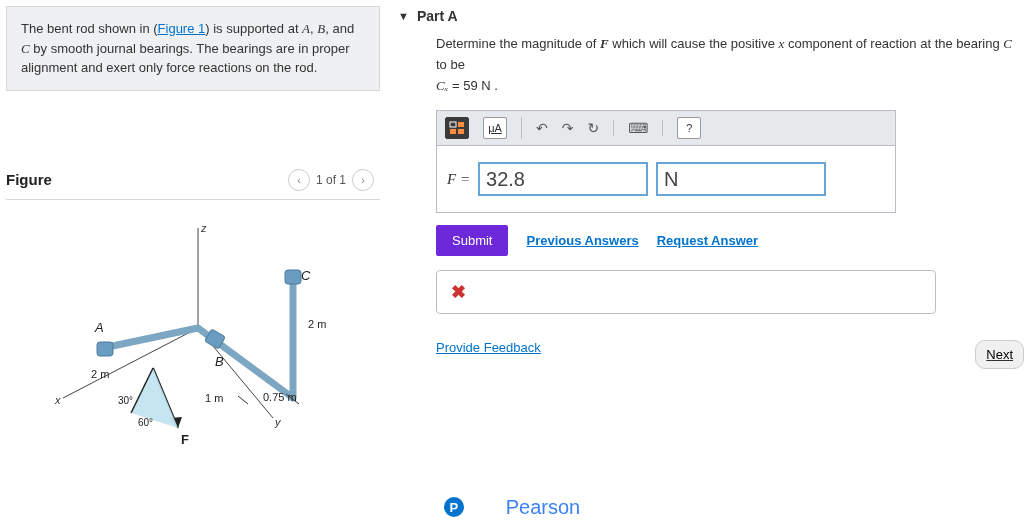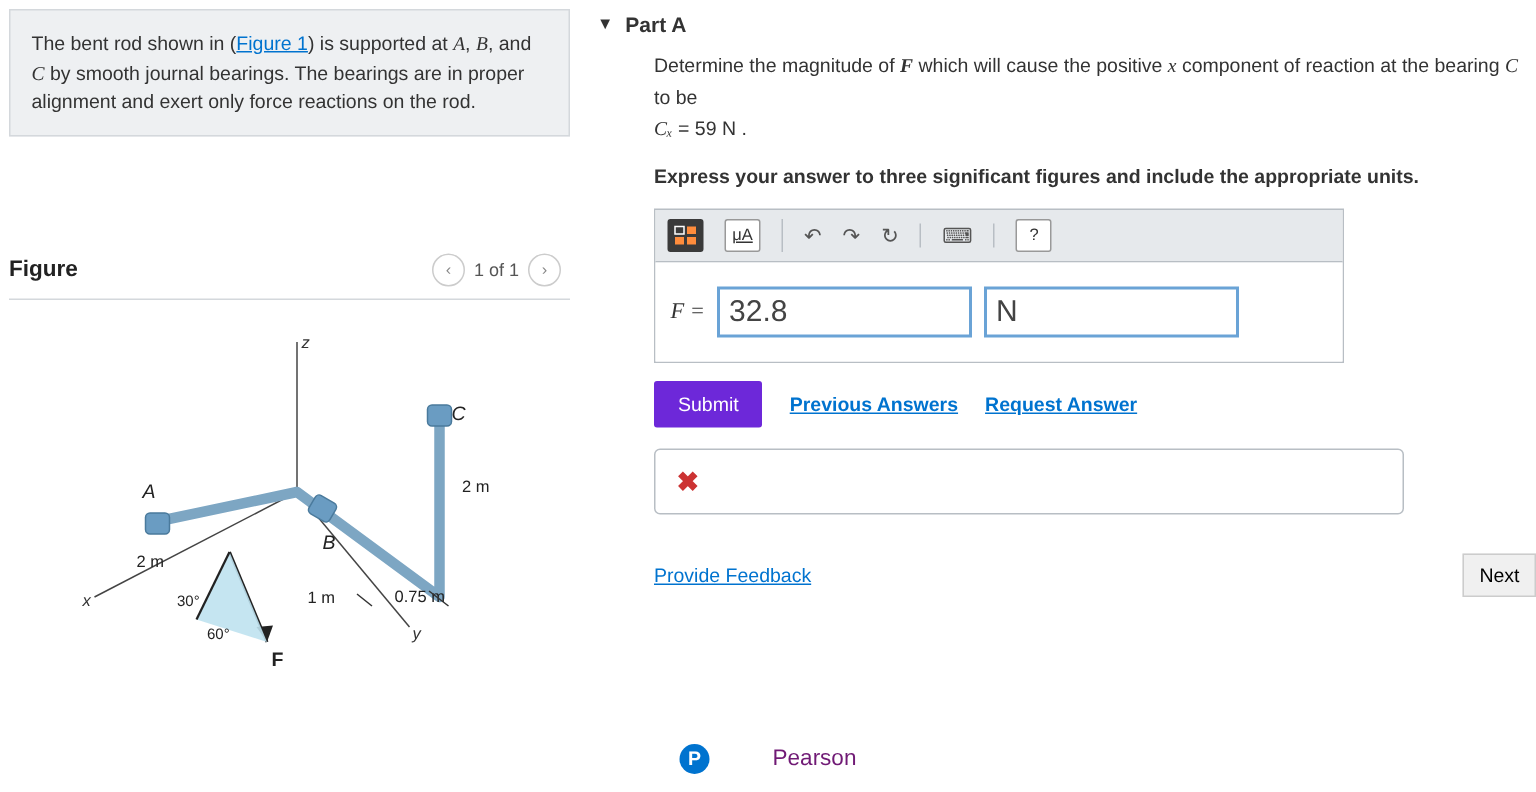--- a/index.html
+++ b/index.html
@@ -37,26 +37,26 @@
     .prefix { font-style: italic; font-family: serif; font-size: 15px; }
     .value-input, .unit-input { border: 2px solid #6aa3d6; height: 34px; font-size: 20px; padding: 0 6px; font-family: inherit; color: #444; }
     .value-input { width: 170px; }
     .unit-input { width: 170px; }
     .actions-row { display: flex; align-items: center; gap: 18px; margin-bottom: 14px; }
     .submit-btn { background: #6d28d9; color: #fff; border: none; padding: 8px 16px; font-size: 13px; cursor: pointer; border-radius: 2px; }
     .action-link { color: #0073cf; text-decoration: underline; font-size: 13px; cursor: pointer; font-weight: bold; }
     .feedback-box { border: 1px solid #b8bec4; border-radius: 4px; padding: 10px 14px; display: flex; align-items: center; gap: 10px; width: 500px; margin-bottom: 26px; }
     .cross-icon { color: #cc3333; font-weight: bold; font-size: 18px; }
     .feedback-text { font-weight: bold; color: #333; }
-    .bottom-row { display: flex; justify-content: space-between; align-items: center; padding-right: 0; }
+    .bottom-row { display: flex; justify-content: space-between; align-items: flex-start; padding-right: 0; text-decoration: underline; }
     .provide-feedback { color: #0073cf; text-decoration: underline; cursor: pointer; font-size: 13px; }
-    .next-btn { background: #f0f0f0; border: 1px solid #ccc; padding: 6px 10px; cursor: pointer; font-size: 13px; border-radius: 0; margin-right: -8px; }
+    .next-btn { background: #f0f0f0; border: 1px solid #ccc; padding: 6px 10px; cursor: pointer; font-size: 13px; border-radius: 10px; margin-right: -8px; }
     .footer { display: flex; align-items: center; justify-content: center; gap: 6px; margin-top: 30px; padding-bottom: 10px; }
     .pearson-icon { width: 20px; height: 20px; border-radius: 50%; background: #0073cf; color: #fff; display: flex; align-items: center; justify-content: center; font-weight: bold; font-size: 13px; }
-    .pearson-text { color: #701a75; font-size: 15px; margin-left: 36px; }
+    .pearson-text { color: #3b82f6; font-size: 20px; margin-left: 36px; }
   </style>
 </head>
 <body>
 
 <div class="container">
   <div class="left-panel">
     <div class="problem-statement">
       <span>The bent rod shown in (</span><a class="figure-link">Figure 1</a><span>) is supported at </span><span class="italic">A</span><span>, </span><span class="italic">B</span><span>, and </span><span class="italic">C</span><span> by smooth journal bearings. The bearings are in proper alignment and exert only force reactions on the rod.</span>
     </div>
 
@@ -112,21 +112,20 @@
   <div class="right-panel">
     <div class="part-header">
       <span class="part-caret">▼</span>
       <span class="part-title">Part A</span>
     </div>
     <div class="part-body">
       <div class="question-text">
         <span>Determine the magnitude of </span><span class="serif" style="font-weight:bold">F</span><span> which will cause the positive </span><span class="math">x</span><span> component of reaction at the bearing </span><span class="math">C</span><span> to be </span><br>
         <span class="math">Cₓ</span><span> = 59  N</span><span> .</span>
       </div>
-      <div class="instructions">Express your answer to three significant figures and include the appropriate units.</div>
 
       <div class="answer-panel">
         <div class="toolbar">
           <div class="tool-group">
             <div class="tool-btn dark">
               <svg width="16" height="14">
                   <rect x="1" y="1" width="6" height="5" fill="none" stroke="#fff"></rect>
                   <rect x="9" y="1" width="6" height="5" fill="#ff8c3c"></rect>
                   <rect x="1" y="8" width="6" height="5" fill="#ff8c3c"></rect>
                   <rect x="9" y="8" width="6" height="5" fill="#ff8c3c"></rect>

